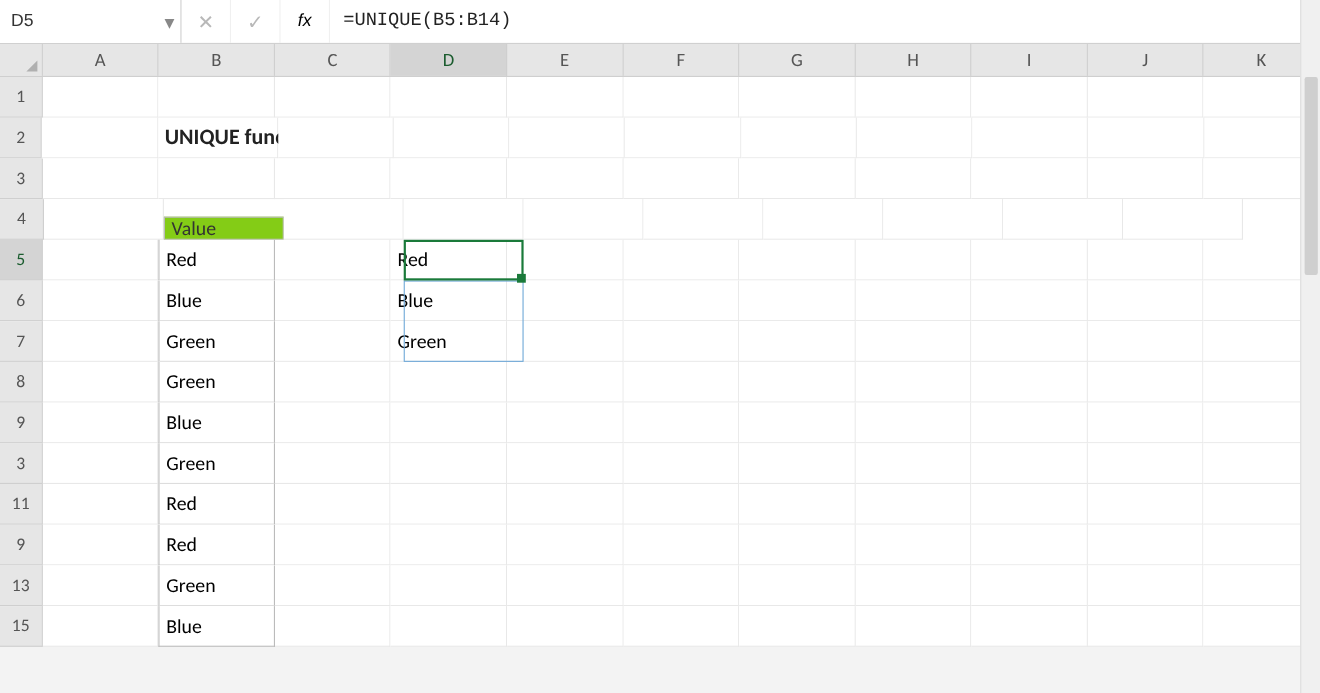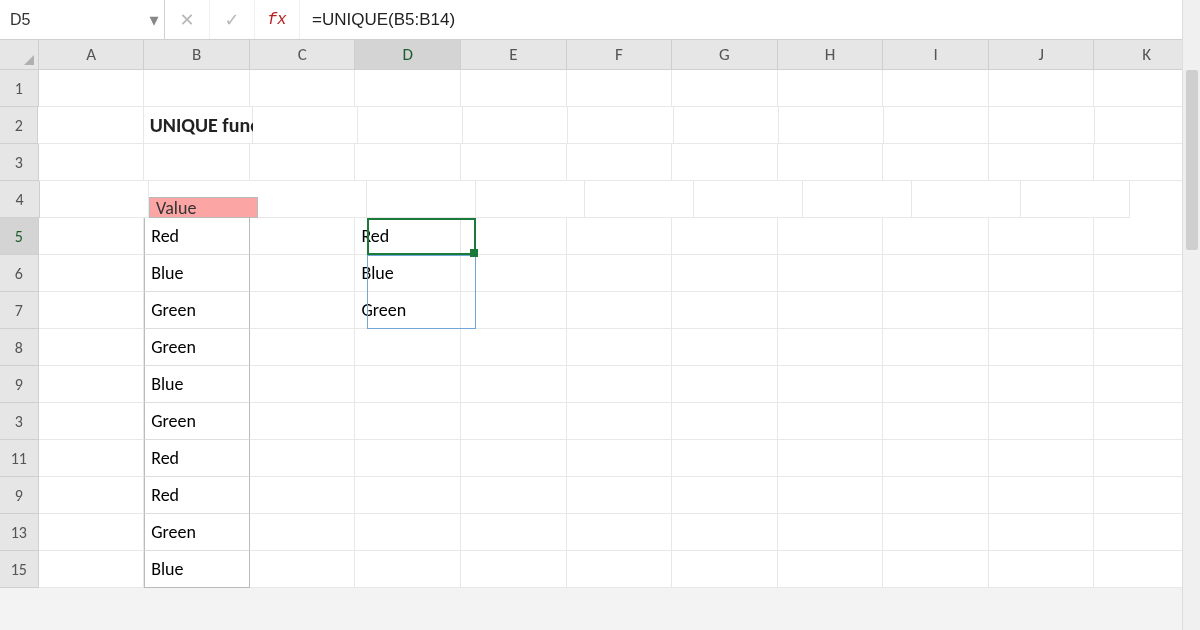--- a/index.html
+++ b/index.html
@@ -51,31 +51,31 @@
   .fb-btn {
     width: 45px;
     height: 100%;
     display: flex;
     align-items: center;
     justify-content: center;
     color: #b8b8b8;
     border-right: 1px solid #f0f0f0;
   }
   .fb-btn.fx {
-    color: #b91c1c;
+    color: #000000;
     font-style: italic;
     font-size: 16px;
-    font-family: Liberation Mono, monospace;
+    font-family: Liberation Sans, sans-serif;
   }
   .fb-input {
     flex: 1;
     padding: 0 12px;
     display: flex;
     align-items: center;
-    font-family: Liberation Sans, sans-serif;
+    font-family: Liberation Mono, monospace;
     font-size: 17px;
     color: #222;
     text-align: center;
   }
 
   
   .col-headers {
     height: 30px;
     display: flex;
     background: #e6e6e6;
@@ -143,21 +143,21 @@
     background: #fff;
   }
   .title-cell {
     font-weight: bold;
     font-size: 20px;
     color: #222;
   }
 
   
   .dheader {
-    background: #fca5a5;
+    background: #84cc16;
     border-top: 1px solid #bbb;
     border-left: 1px solid #bbb;
     border-right: 1px solid #bbb;
     border-bottom: 1px solid #bbb;
     color: #333;
     margin-top: 16px;
   }
   .d-left { border-left: 1px solid #bbb; }
   .d-right { border-right: 1px solid #bbb; }
   .d-bottom { border-bottom: 1px solid #bbb; }

